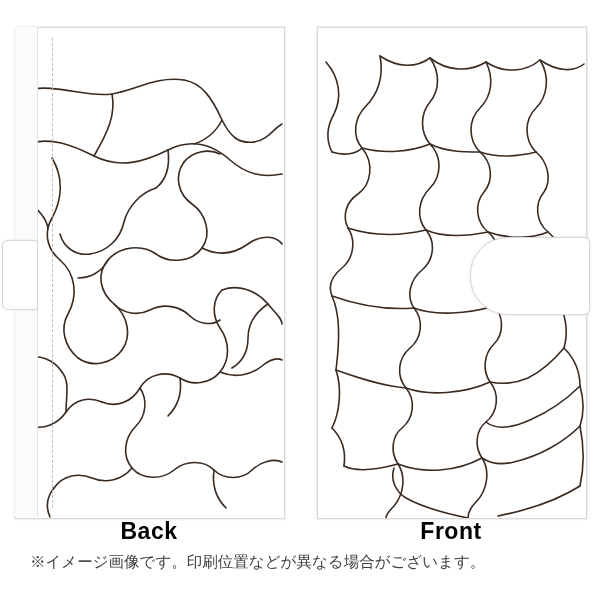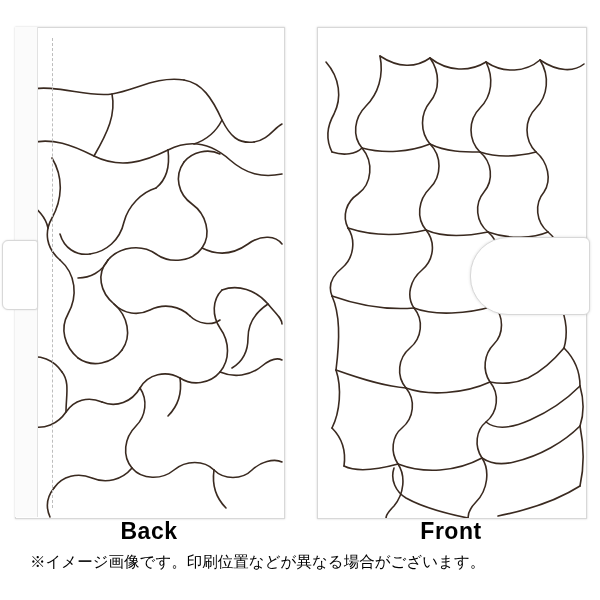--- a/index.html
+++ b/index.html
@@ -117,21 +117,21 @@
   .notes {
     position: absolute;
     left: 30px;
     top: 551px;
     width: 560px;
   }
   .note-line {
     font-size: 15.5px;
     line-height: 22px;
     white-space: nowrap;
-    color: #000000;
+    color: #404040;
   }
 </style>
 </head>
 <body>
 
 <div id="product-figure">
 
   <div class="panel panel-back">
     <div class="print-area">
       <svg viewBox="0 0 268 490" preserveAspectRatio="none">

